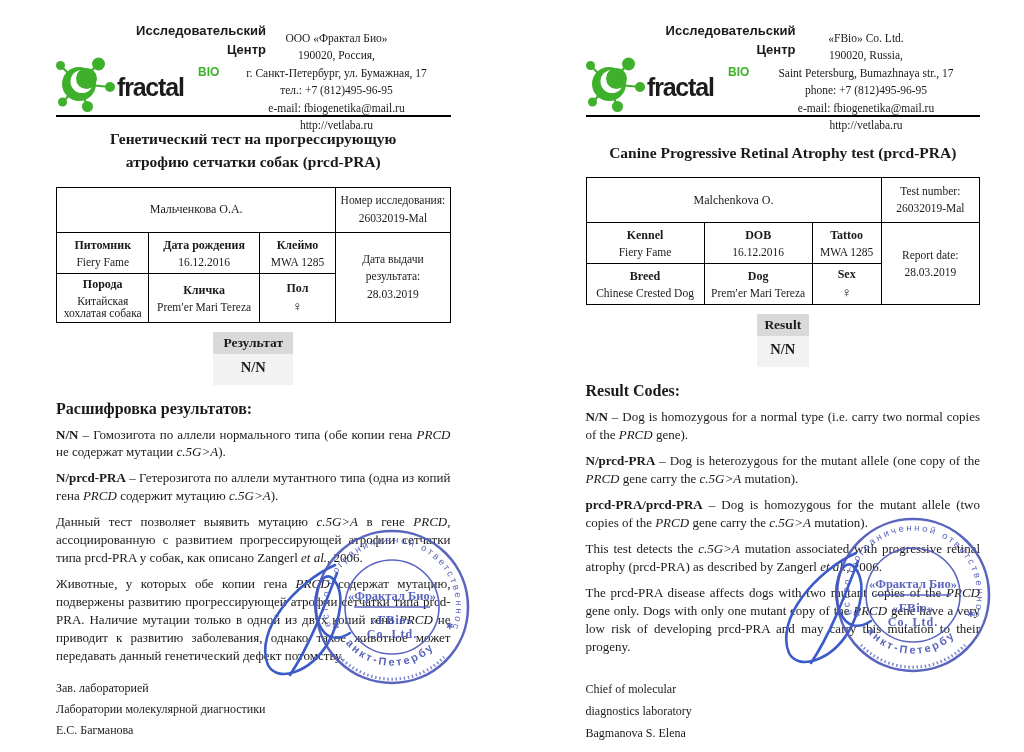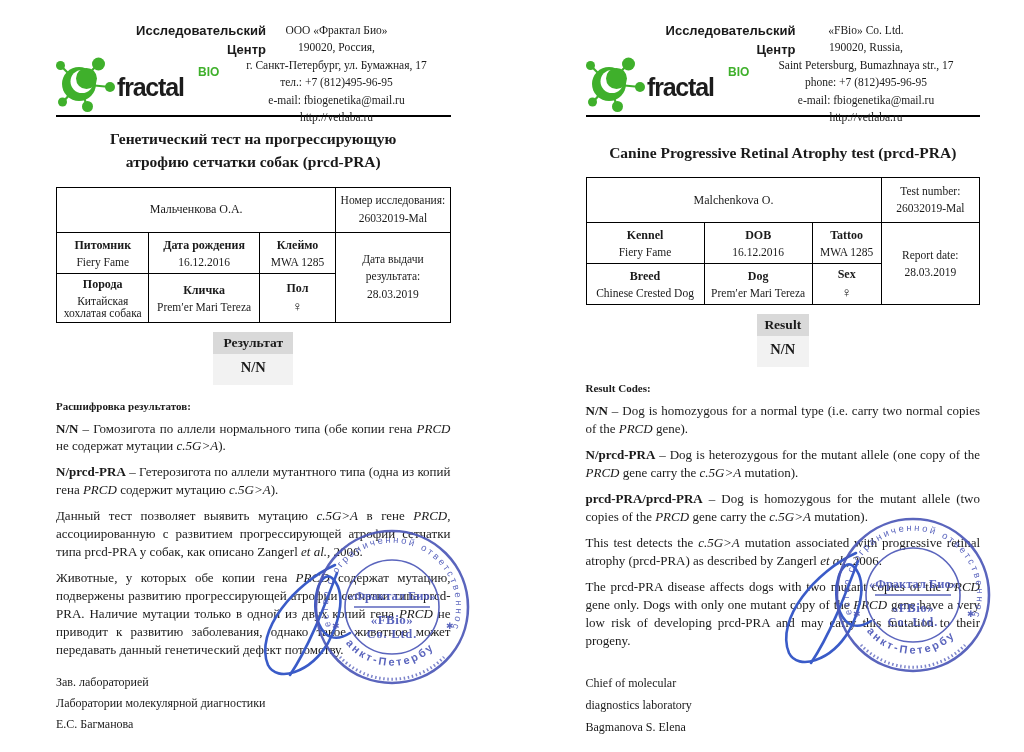--- a/index.html
+++ b/index.html
@@ -16,21 +16,21 @@
   .page{position:relative;width:512px;height:752px;padding:20px 44px 0 56px;overflow:hidden;}
 
   
   .hdr{position:relative;height:97px;border-bottom:2px solid #000;}
   .org{position:absolute;left:58px;top:2px;width:152px;text-align:right;
        font-family:"Liberation Sans",sans-serif;font-weight:bold;font-size:13px;line-height:1.45;}
   .logo{position:absolute;left:-3px;top:35px;}
   .logo-word{font-family:"Liberation Sans",sans-serif;font-weight:600;font-size:25px;
              letter-spacing:-1.2px;fill:#1c1c1c;}
   .logo-sup{font-family:"Liberation Sans",sans-serif;font-weight:bold;font-size:12px;fill:var(--green);}
-  .addr{position:absolute;right:-8px;top:2px;width:244px;text-align:center;
+  .addr{position:absolute;right:-8px;top:10px;width:244px;text-align:center;
         font-size:11.5px;line-height:1.52;}
 
   
   .title{margin-top:10px;text-align:center;font-size:15.5px;font-weight:bold;line-height:1.5;}
   .title.single{margin-top:24px;margin-bottom:10px;}
 
   
   table.info{width:100%;border-collapse:collapse;margin-top:13px;text-align:center;}
   table.info td{border:1px solid #000;padding:3px 4px;vertical-align:middle;}
   td.owner{height:45px;font-size:12px;}
@@ -41,21 +41,21 @@
   td.side{font-size:11.5px;line-height:1.5;}
 
   
   .result{margin:9px auto 0;text-align:center;}
   .result.ru{width:80px;}
   .result.en{width:52px;}
   .result-h{background:var(--result-header-bg);font-weight:bold;font-size:13.5px;padding:3px 2px;}
   .result-v{background:var(--result-value-bg);font-weight:bold;font-size:14.5px;padding:5px 2px 9px;}
 
   
-  .codes-h{margin-top:15px;font-weight:bold;font-size:11px;}
+  .codes-h{margin-top:15px;font-weight:bold;font-size:16px;}
   .para{margin-top:8px;font-size:13px;line-height:1.38;text-align:justify;}
   .sig{margin-top:13px;font-size:12px;line-height:1.75;}
   .sig.en{margin-top:22px;line-height:1.85;}
 
   
   .stamp{position:absolute;pointer-events:none;}
   .stamp-left{left:240px;top:523px;}
   .stamp-right{left:231px;top:511px;}
   .stamp-g{opacity:.92;}
   .stamp-g circle{fill:none;stroke:var(--stamp-blue);}

